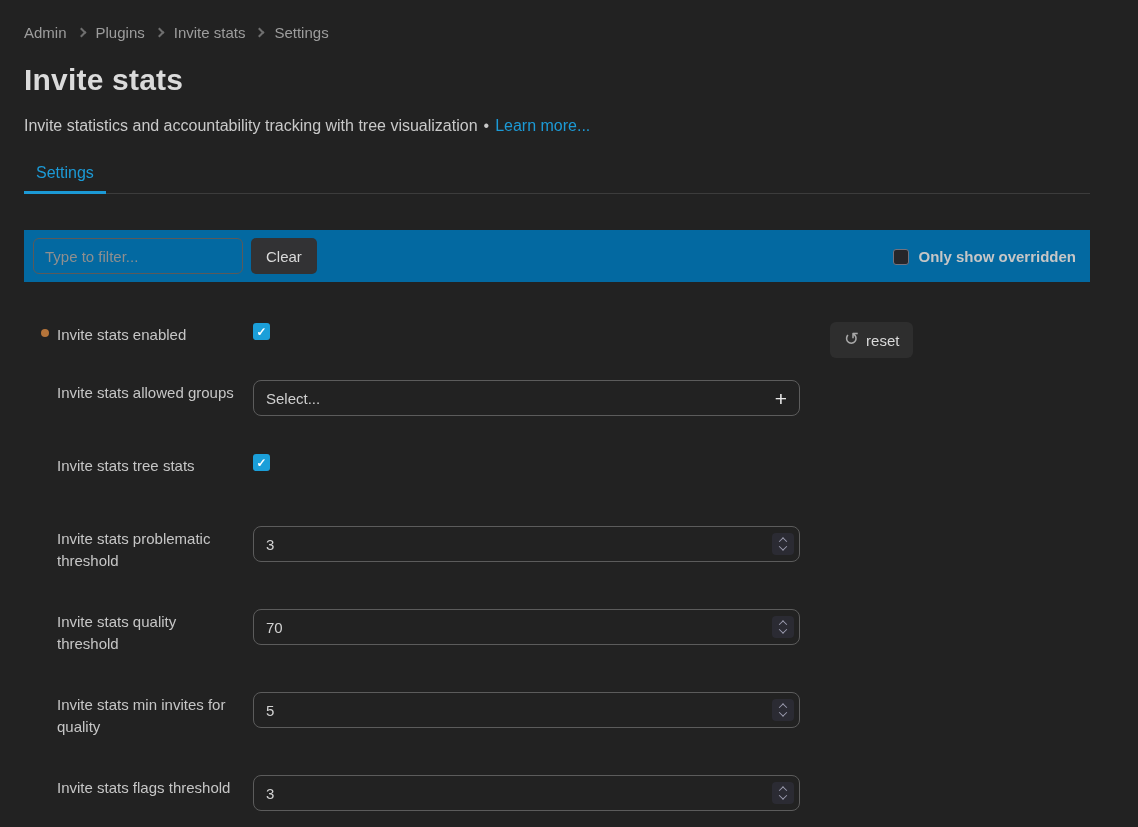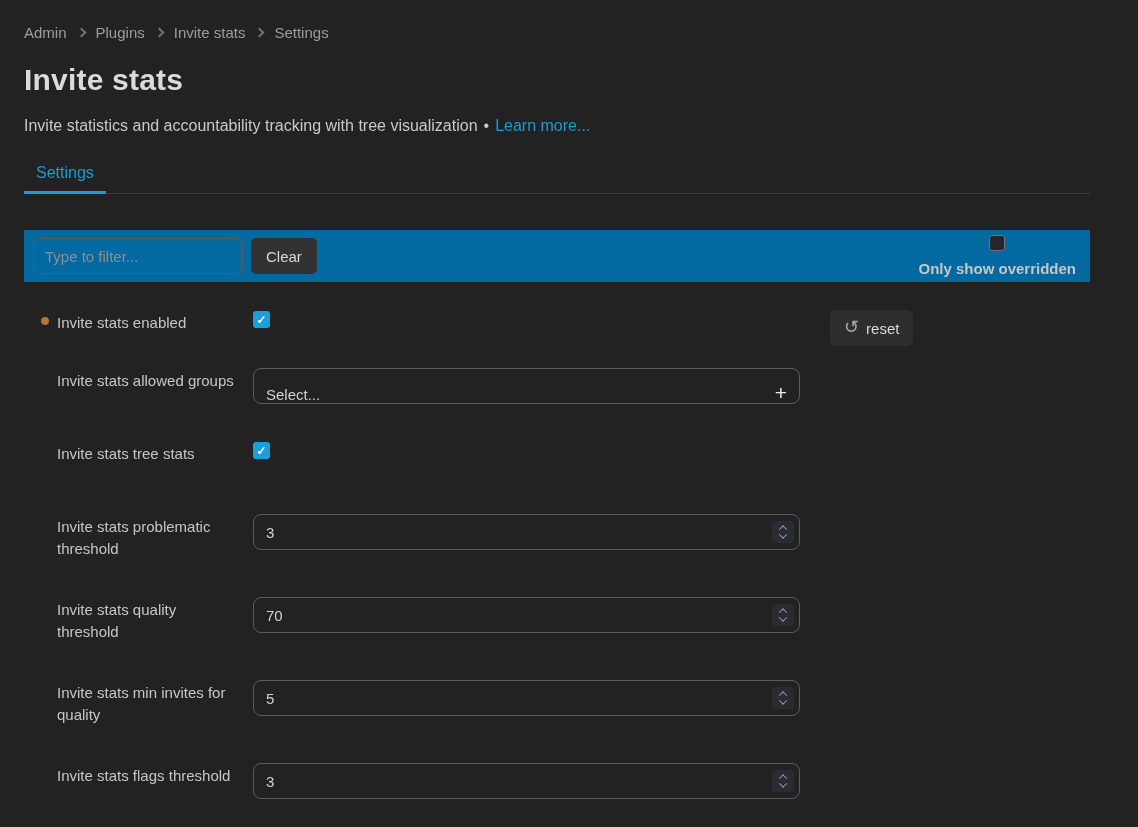--- a/index.html
+++ b/index.html
@@ -43,46 +43,46 @@
     border-radius:6px; color:#d2d2d2; font-size:15px; padding:0 11px; outline:none;
     font-family:"Liberation Sans", sans-serif;
   }
   .filter-input::placeholder { color:#8f8f8f; }
   .clear-btn {
     margin-left:8px; height:36px; padding:0 15px; background:#323234; border:none;
     border-radius:5px; color:#d9d9d9; font-size:15px; cursor:pointer;
     font-family:"Liberation Sans", sans-serif;
   }
   .filter-spacer { flex:1; }
-  .overridden-toggle { display:flex; align-items:center; gap:9px;flex-direction:column; }
+  .overridden-toggle { display:flex; align-items:flex-end; gap:9px; }
   .checkbox-unchecked {
     width:16px; height:16px; border:1px solid #72727e; border-radius:3px;
     background:#26262a; display:inline-block; cursor:pointer;
   }
   .overridden-label { font-size:15px; font-weight:700; color:#c6c6c6; }
 
   
-  .settings-list { margin-top:28px; }
+  .settings-list { margin-top:40px; }
   .setting-row { display:flex; align-items:flex-start; min-height:36px; margin-bottom:37px; }
   .setting-row:first-child { margin-bottom:22px; }
   .indicator { width:33px; flex:0 0 33px; padding-top:7px; padding-left:17px; }
   .indicator .dot { width:8px; height:8px; border-radius:50%; background:#b5743a; display:none; }
   .indicator.overridden .dot { display:block; }
   .setting-label { width:196px; flex:0 0 196px; padding-right:16px; font-size:15px; line-height:22px; color:#c6c6c6; padding-top:2px; }
   .setting-value { width:547px; flex:0 0 547px; }
 
   .checkbox-checked {
     width:17px; height:17px; background:#1b9fd9; border-radius:3px;
     display:flex; align-items:center; justify-content:center; cursor:pointer; margin-top:1px;
   }
   .checkbox-checked .check { color:#ffffff; font-size:12px; font-weight:700; line-height:1; }
 
   .select-box {
     height:36px; border:1px solid #5c5c5c; border-radius:8px; display:flex;
-    align-items:flex-end; padding:0 12px; cursor:pointer;
+    align-items:center; padding:0 12px; cursor:pointer;
   }
   .select-value { font-size:15px; color:#d0d0d0; flex:1; }
   .plus { font-size:21px; font-weight:300; color:#e8e8e8; line-height:1; }
 
   .number-box { position:relative; height:36px; }
   .number-input {
     width:100%; height:36px; background:transparent; border:1px solid #5c5c5c;
     border-radius:8px; color:#d2d2d2; font-size:15px; padding:0 36px 0 12px; outline:none;
     font-family:"Liberation Sans", sans-serif;
   }

